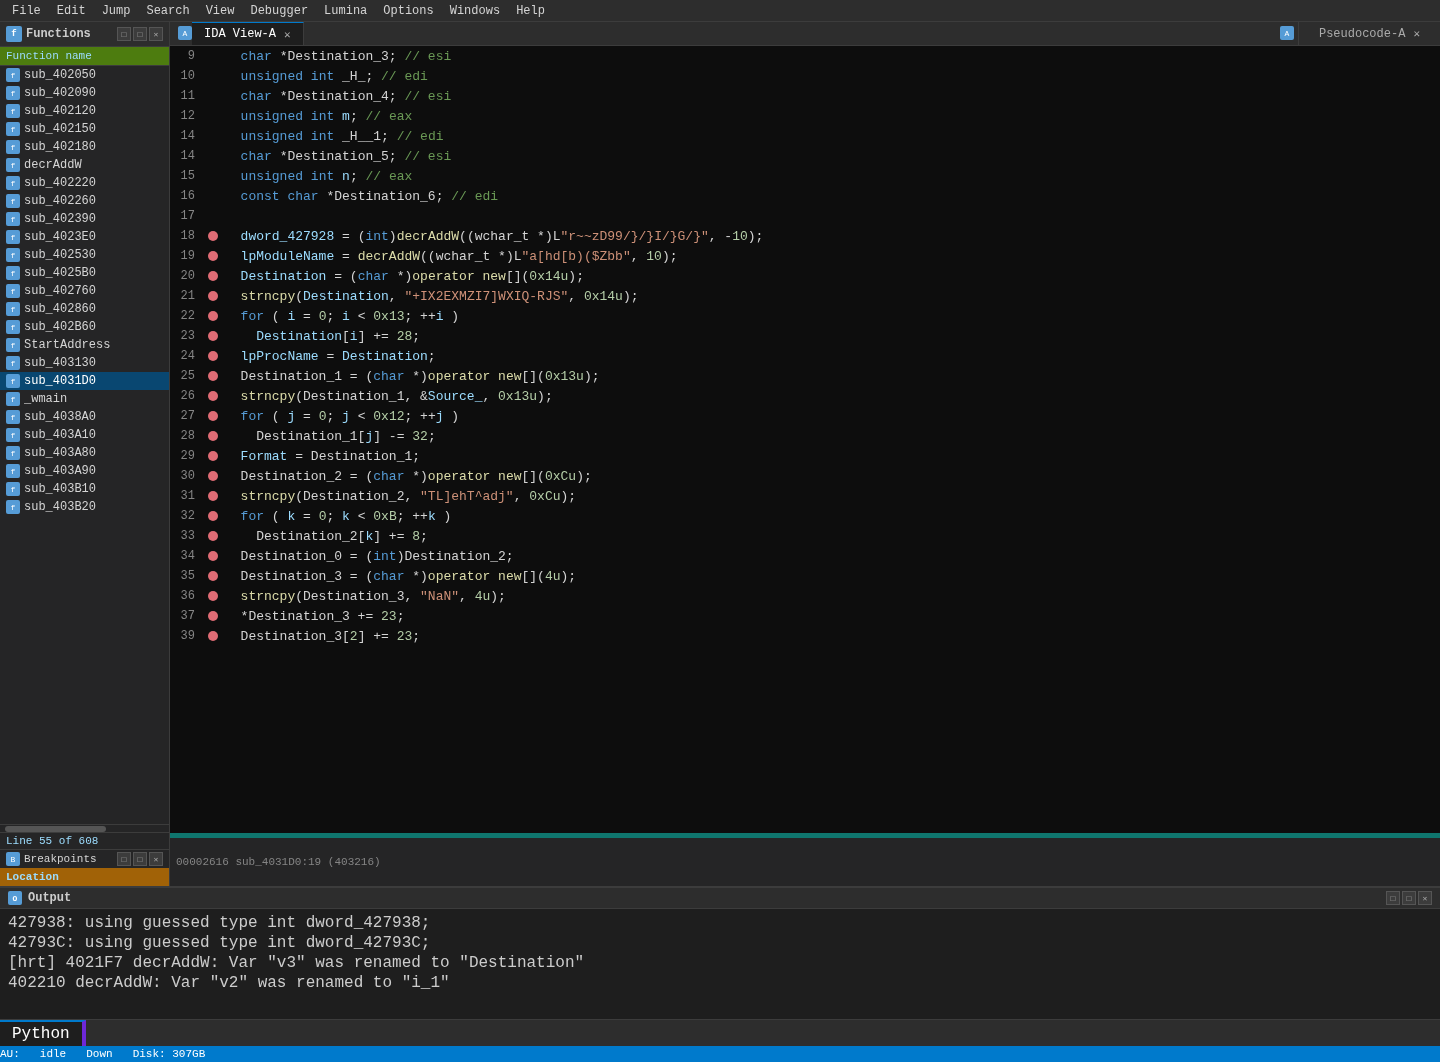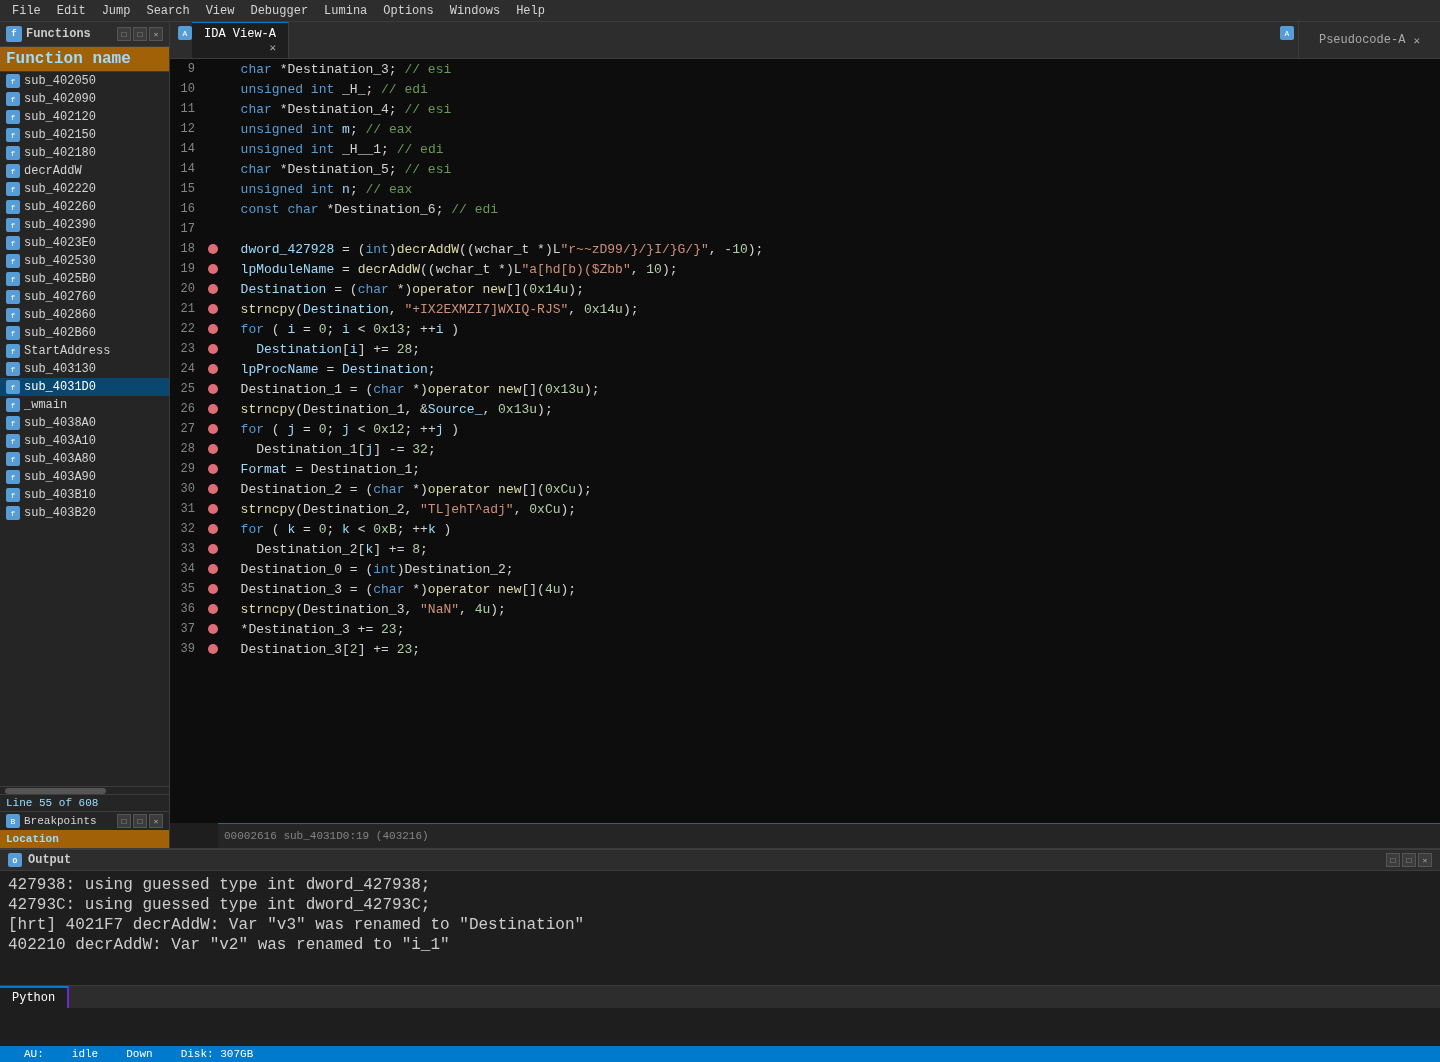--- a/index.html
+++ b/index.html
@@ -84,25 +84,25 @@
       display: flex;
       align-items: center;
       justify-content: center;
       font-size: 8px;
       cursor: pointer;
       color: #aaa;
     }
 
     .column-header {
       padding: 3px 6px;
-      font-size: 16px;
+      font-size: 11px;
       color: #9cdcfe;
-      background: #a16207;
+      background: #4d7c0f;
       border-bottom: 1px solid #3c3c3c;
-      font-weight: bold;
+      font-weight: normal;
     }
 
     .functions-list {
       flex: 1;
       overflow-y: auto;
       overflow-x: hidden;
     }
     .functions-list::-webkit-scrollbar { width: 6px; }
     .functions-list::-webkit-scrollbar-track { background: #252526; }
     .functions-list::-webkit-scrollbar-thumb { background: #555; }
@@ -172,21 +172,20 @@
     }
     .tab {
       display: flex;
       align-items: flex-end;
       padding: 4px 12px;
       font-size: 12px;
       cursor: pointer;
       border-right: 1px solid #3c3c3c;
       color: #aaaaaa;
       background: #2d2d2d;
-      flex-direction: column;
     }
     .tab.active {
       background: #1e1e1e;
       color: #ffffff;
       border-top: 1px solid #007acc;
     }
     .tab-icon {
       width: 14px;
       height: 14px;
       background: #569cd6;
@@ -268,24 +267,23 @@
     .num { color: #b5cea8; }
     .cmt { color: #6a9955; }
     .fn { color: #dcdcaa; }
     .var { color: #9cdcfe; }
 
     
     .addr-bar {
       background: #252526;
       color: #858585;
       font-size: 11px;
-      padding: 6px 6px;
-      border-top: 1px solid #0f766e;
-      flex-shrink: 0;
-      margin-left: 48px;
+      padding: 18px 6px;
+      border-top: 5px solid #0f766e;
+      flex-shrink: 0;
     }
 
     
     .bp-panel {
       background: #252526;
       border-top: 1px solid #3c3c3c;
       padding: 2px 6px;
       font-size: 11px;
       display: flex;
       align-items: center;
@@ -357,41 +355,40 @@
     .output-line { padding: 1px 0; color: #cccccc; font-size: 16px; }
 
     
     .bottom-tabs {
       display: flex;
       background: #2d2d2d;
       border-top: 1px solid #3c3c3c;
     }
     .bottom-tab {
       padding: 3px 12px;
-      font-size: 12px;
+      font-size: 16px;
       cursor: pointer;
       color: #aaaaaa;
-      border-right: 2px solid #6d28d9;
+      border-right: 4px solid #6d28d9;
     }
     .bottom-tab.active {
       background: #1e1e1e;
       color: #ffffff;
       border-top: 2px solid #007acc;
     }
 
     
     .footer-bar {
       background: #007acc;
       color: #ffffff;
       font-size: 11px;
-      padding: 2px 24px;
-      display: flex;
-      gap: 28px;
-      flex-shrink: 0;
-      margin-top: 38px;
+      padding: 2px 0;
+      display: flex;
+      gap: 20px;
+      flex-shrink: 0;
     }
     @keyframes blink { 50% { opacity: 0; } }
   </style>
 </head>
 <body>
 
 <div class="menubar">
   <span class="menubar-item">File</span>
   <span class="menubar-item">Edit</span>
   <span class="menubar-item">Jump</span>

